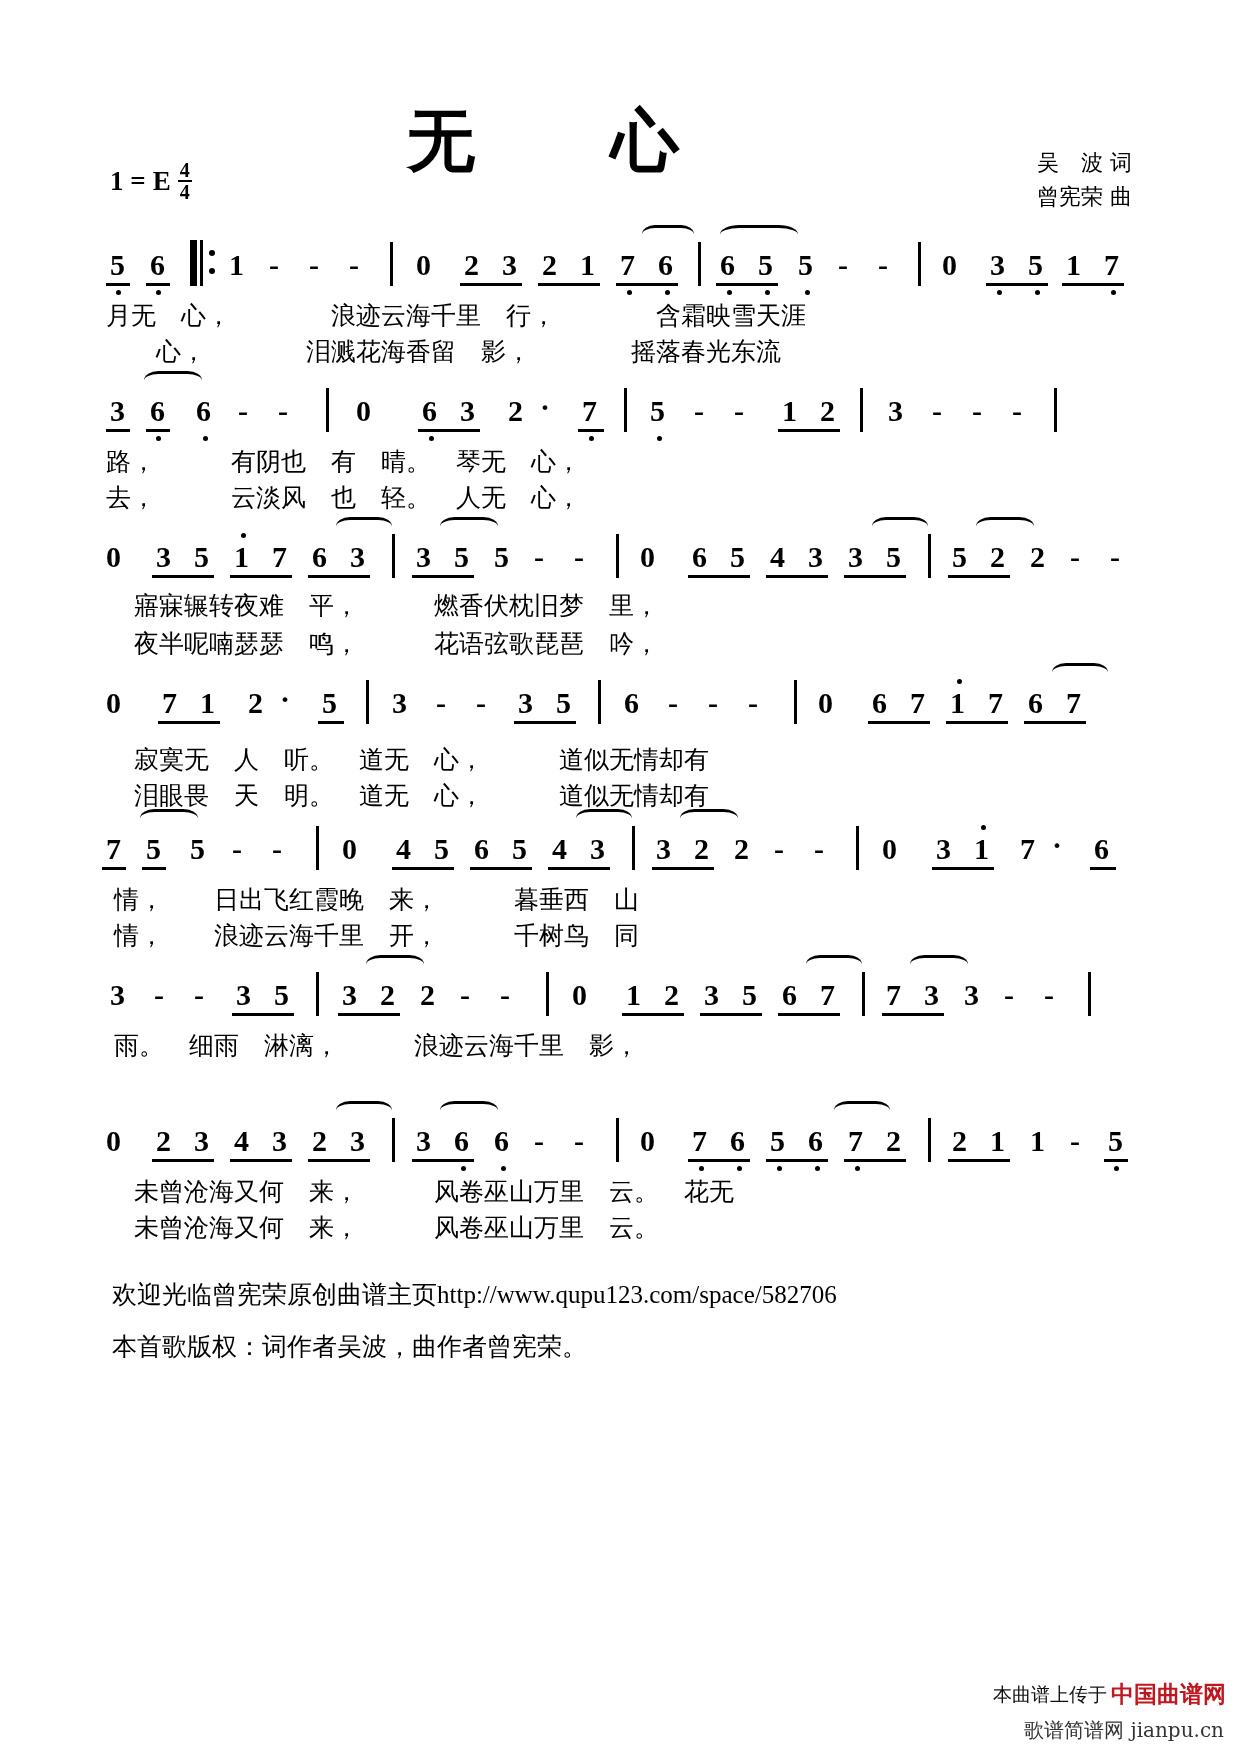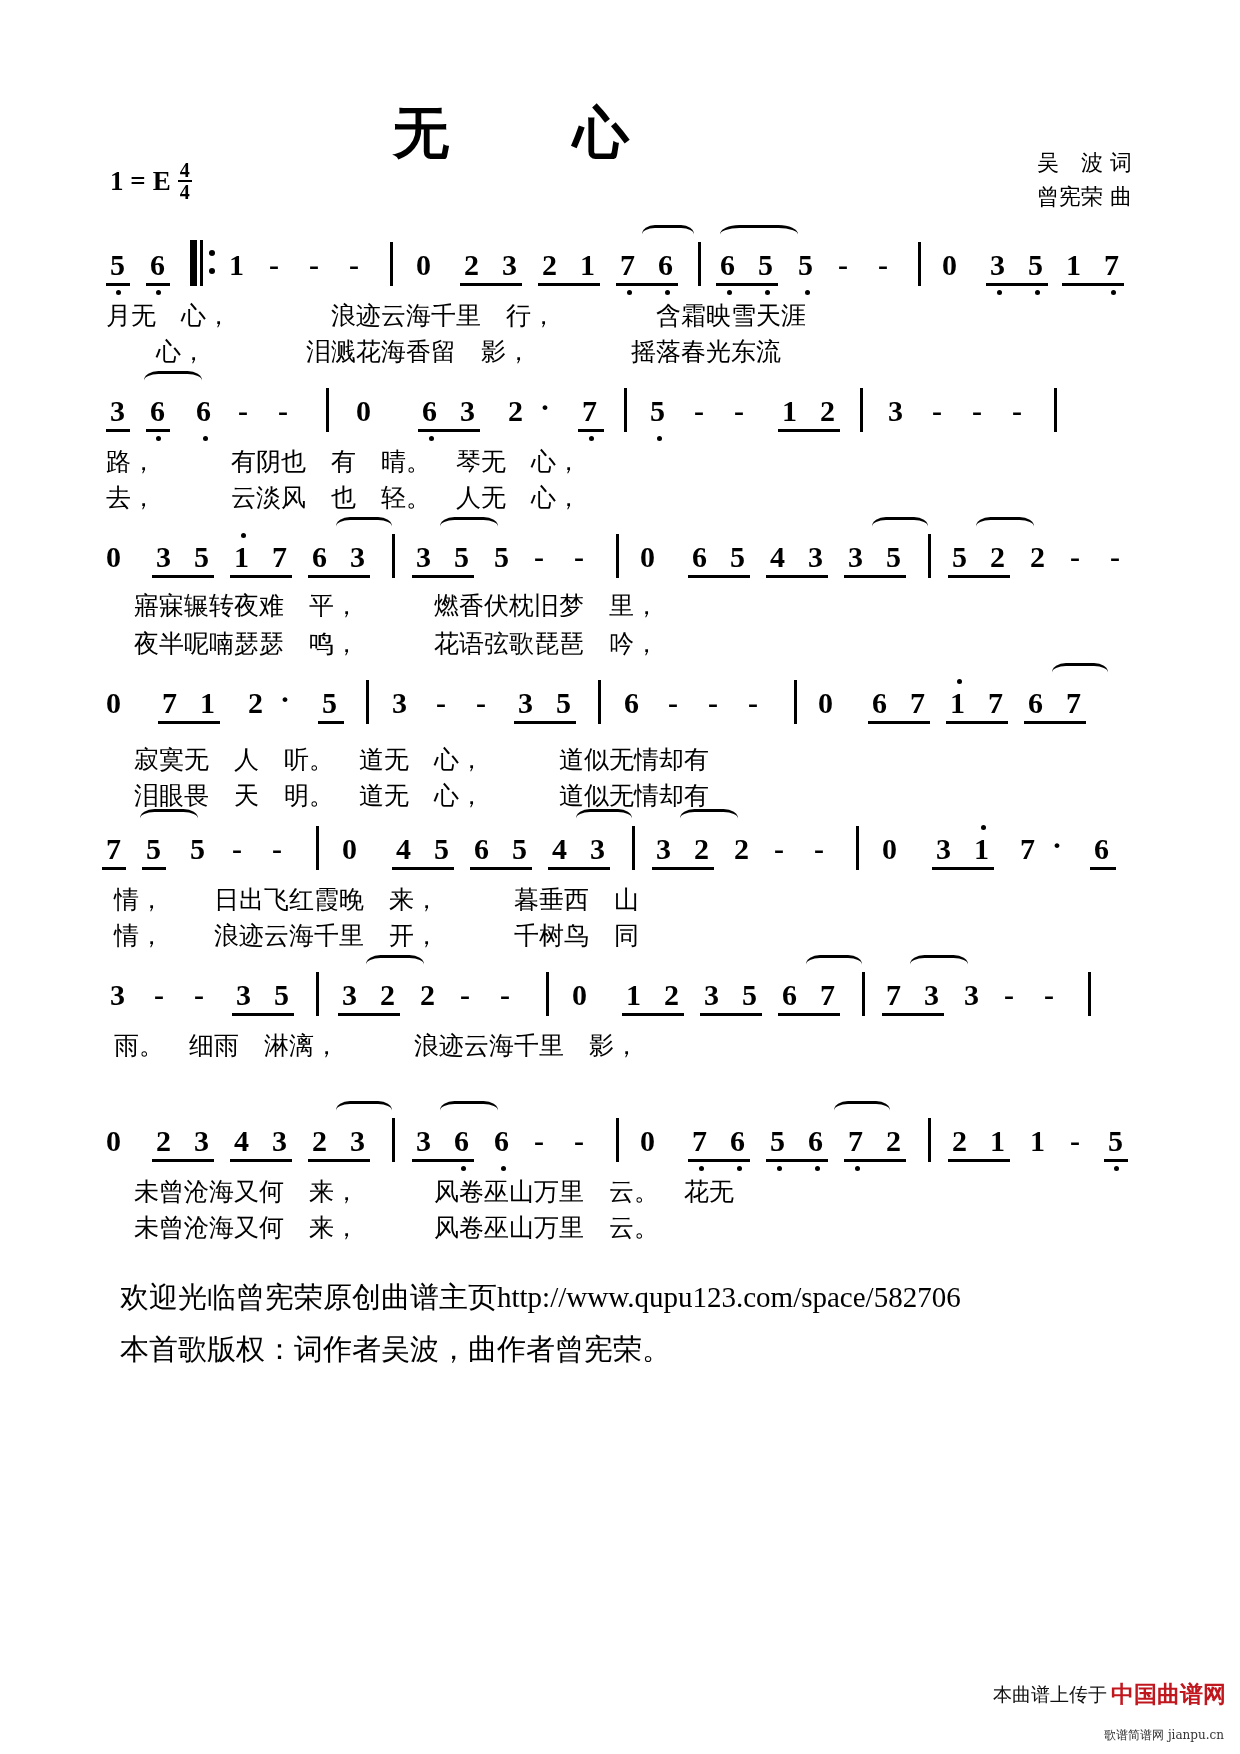--- a/index.html
+++ b/index.html
@@ -6,22 +6,23 @@
   body{
     width:1240px;height:1754px;background:#ffffff;
     font-family:"Liberation Serif","DejaVu Serif",serif;
     color:#000;position:relative;overflow:hidden;
   }
   .sheet{position:relative;width:1240px;height:1754px;}
 
   
   .title{
     position:absolute;top:96px;left:0;width:1056px;text-align:center;
-    font-size:56px;font-weight:bold;letter-spacing:34px;
+    font-size:68px;font-weight:bold;letter-spacing:34px;
     font-family:"DejaVu Serif",serif;
+    padding-left:32px;
   }
   .keysig{
     position:absolute;left:110px;top:160px;
     font-size:27px;font-weight:bold;font-family:"Liberation Serif",serif;
     display:flex;align-items:center;gap:7px;
   }
   .keysig .frac{display:inline-block;text-align:center;font-size:20px;line-height:1.0;}
   .keysig .frac .num{display:block;border-bottom:2px solid #000;padding:0 2px;}
   .keysig .frac .den{display:block;padding:0 2px;}
 
@@ -64,32 +65,32 @@
   .repeat-open,.repeat-close{position:absolute;bottom:8px;height:46px;}
   .repeat-open .thick,.repeat-close .thick{position:absolute;width:7px;height:46px;background:#000;top:0;}
   .repeat-open .thin,.repeat-close .thin{position:absolute;width:3px;height:46px;background:#000;top:0;}
   .repeat-open .dots,.repeat-close .dots{position:absolute;top:10px;}
   .repeat-open .dots i,.repeat-close .dots i{display:block;width:6px;height:6px;border-radius:50%;background:#000;margin-bottom:12px;}
   
   .slur{position:absolute;border-top:3px solid #000;border-radius:50%/100%;height:16px;bottom:50px;}
 
   
   .footer-line{
-    position:absolute;left:120px;font-size:29px;
+    position:absolute;left:112px;font-size:25px;
     font-family:"DejaVu Serif",serif;white-space:pre;
   }
   .footer-url{font-family:"Liberation Serif",serif;}
   .brand{
     position:absolute;right:14px;bottom:44px;font-size:19px;
     font-family:"DejaVu Serif",serif;color:#111;white-space:pre;
     display:flex;align-items:center;gap:4px;
   }
   .brand .mark{color:#c0161d;font-weight:bold;font-size:23px;letter-spacing:0px;}
   .sitefoot{
-    position:absolute;right:16px;bottom:10px;font-size:12px;color:#333;
+    position:absolute;right:16px;bottom:10px;font-size:20px;color:#333;
     font-family:"DejaVu Serif",serif;white-space:pre;
   }
 </style>
 </head>
 <body>
 
 <div class="sheet">
 
   <div class="title">无　心</div>
 

